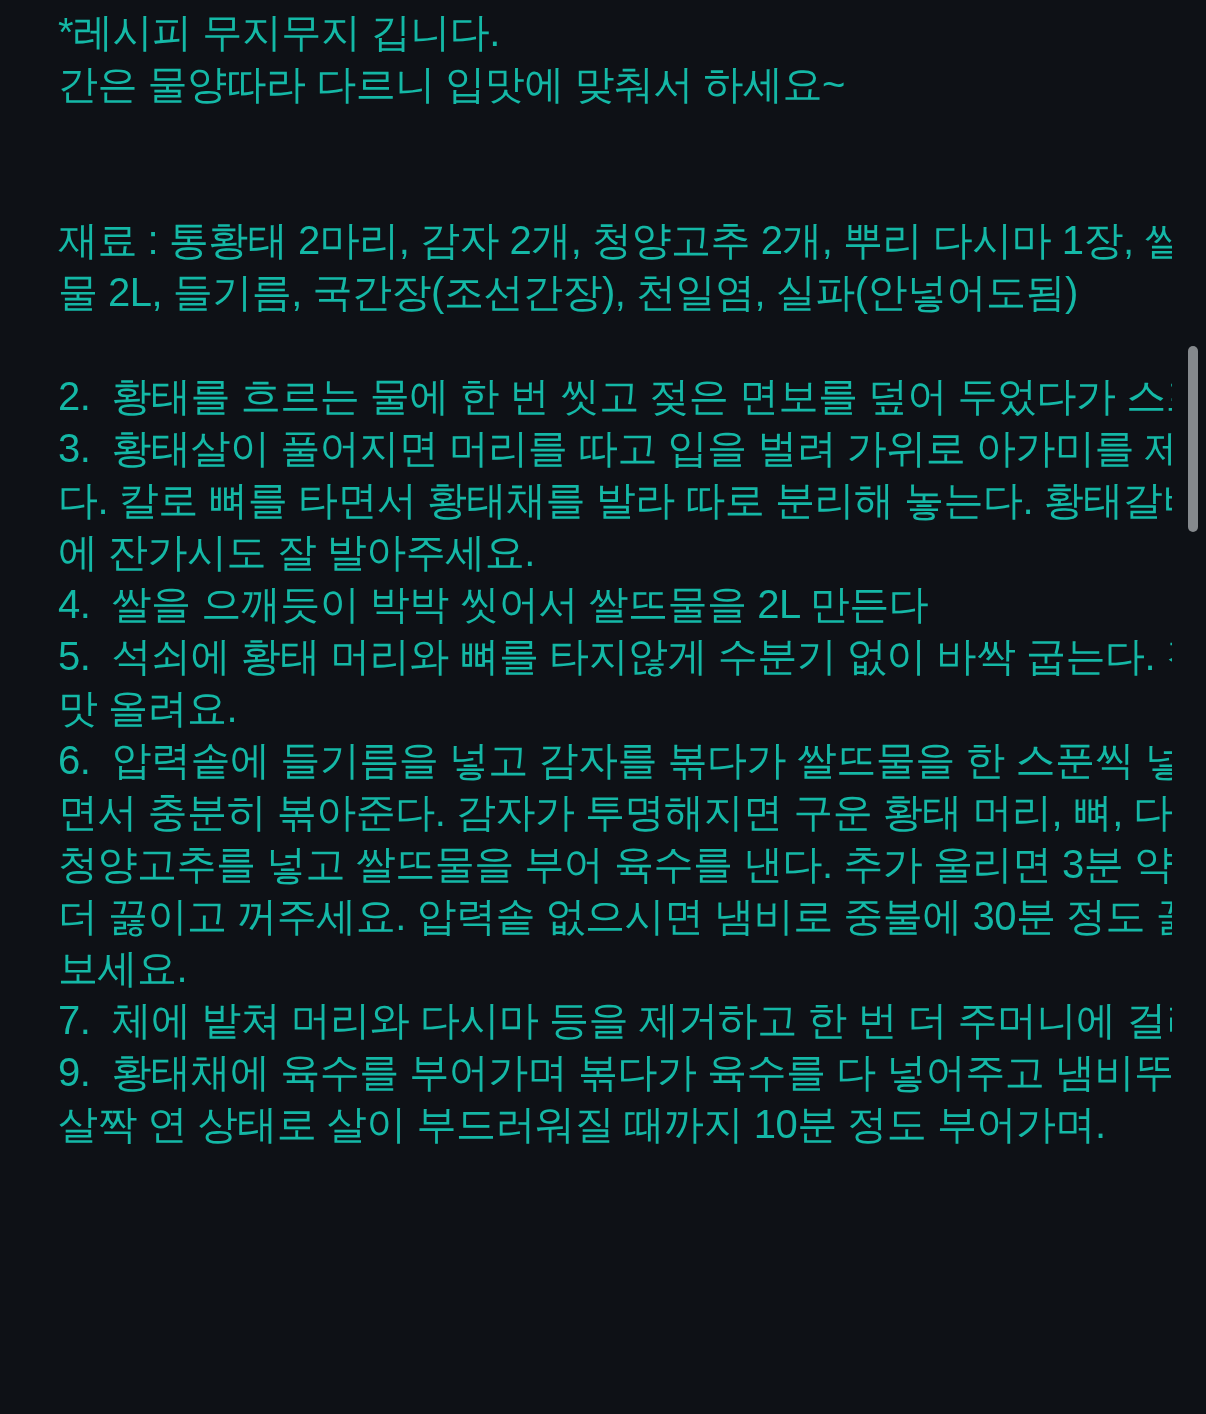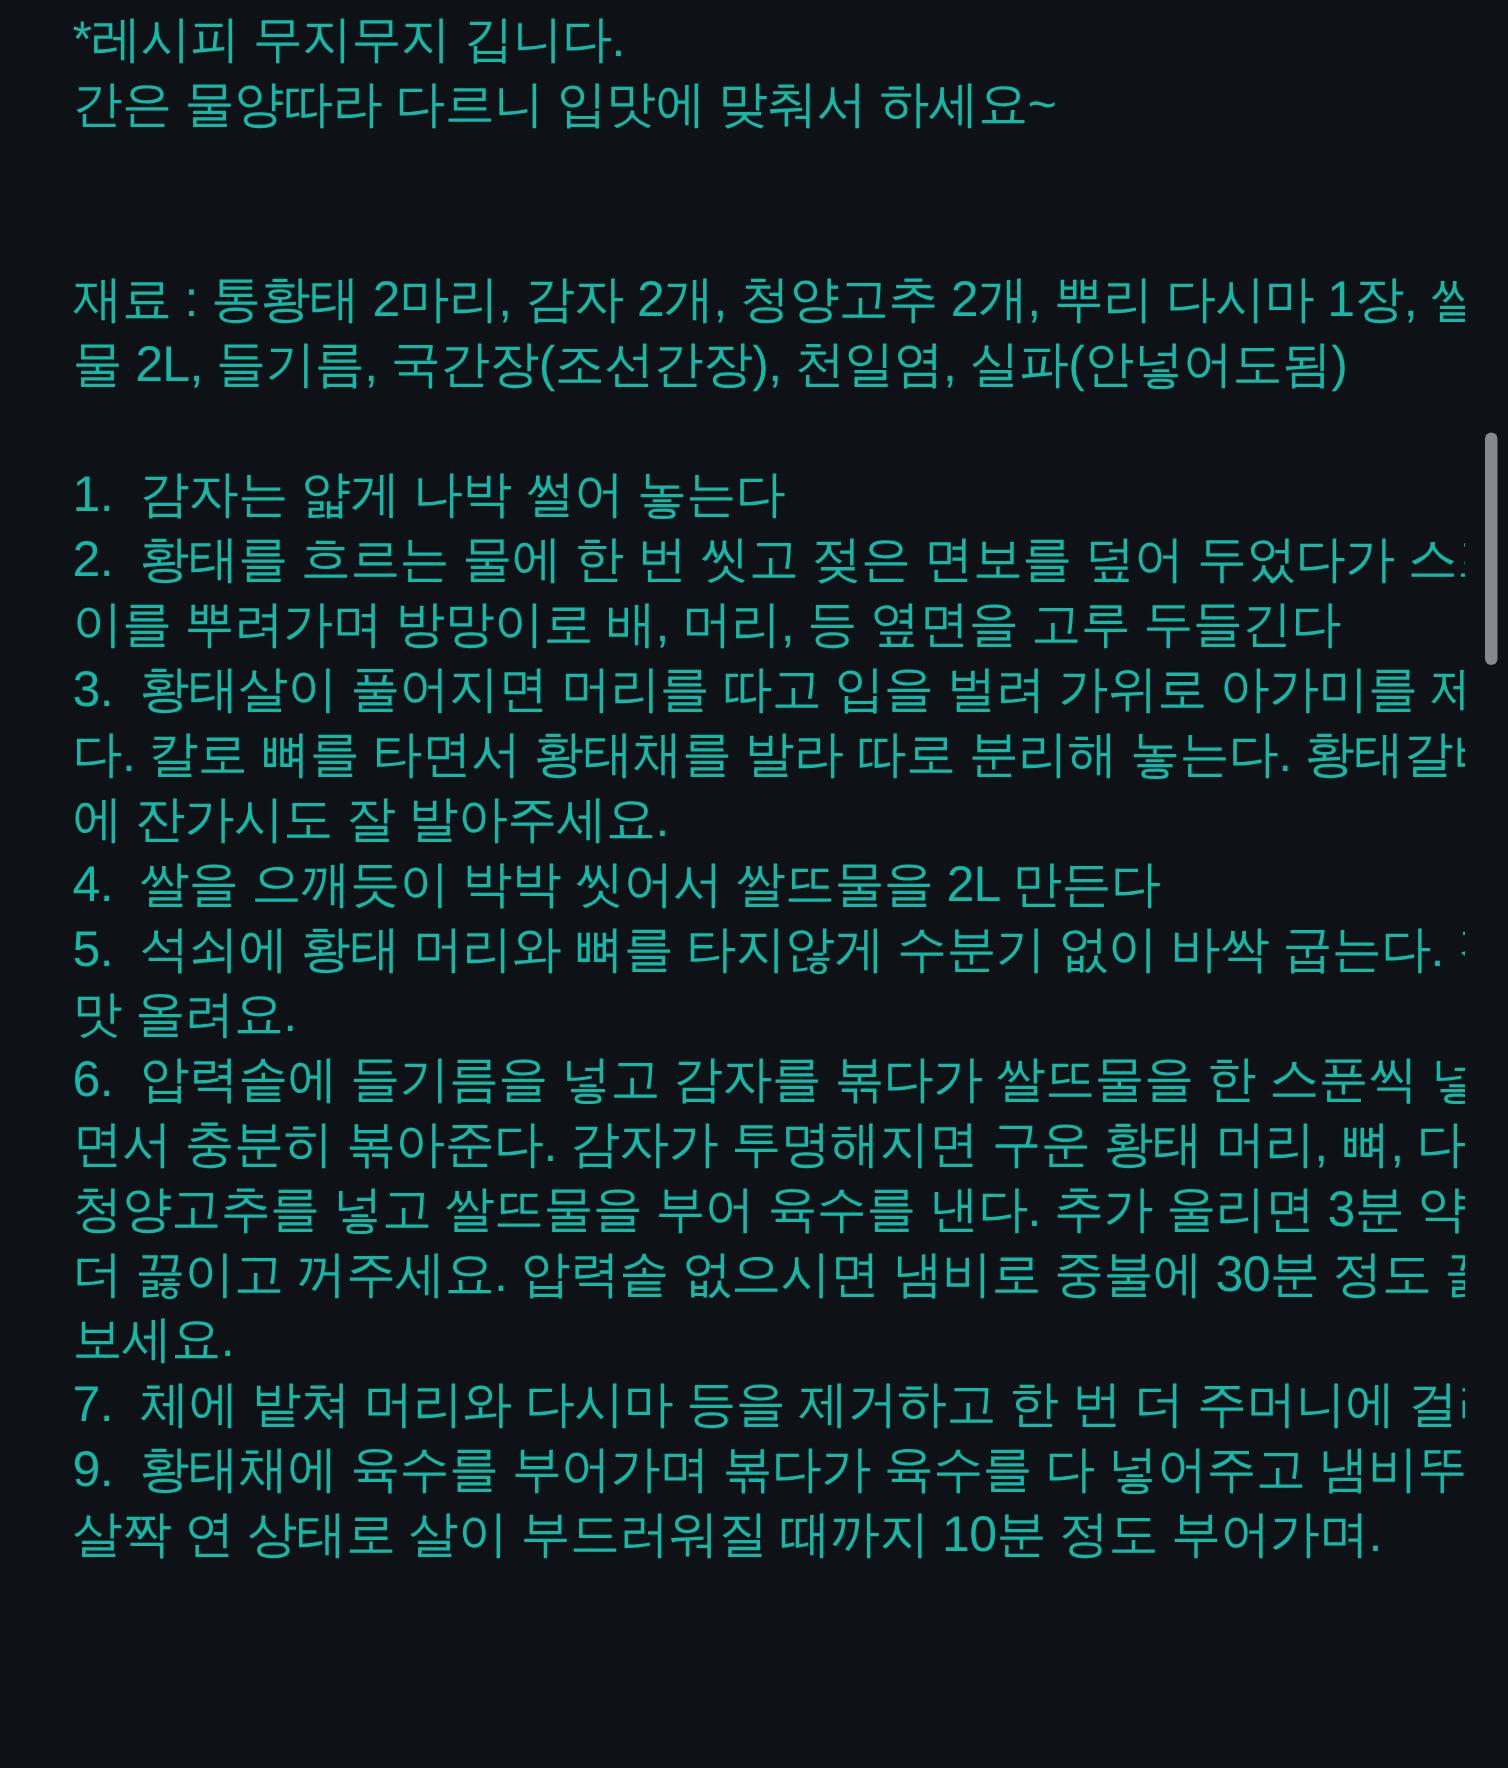--- a/index.html
+++ b/index.html
@@ -49,23 +49,21 @@
 
 <div class="page">
   <div class="text-block">
       <div class="line">*레시피 무지무지 깁니다.</div>
       <div class="line">간은 물양따라 다르니 입맛에 맞춰서 하세요~</div>
       <div class="line">&nbsp;</div>
       <div class="line">&nbsp;</div>
       <div class="line">재료 : 통황태 2마리, 감자 2개, 청양고추 2개, 뿌리 다시마 1장, 쌀뜨</div>
       <div class="line">물 2L, 들기름, 국간장(조선간장), 천일염, 실파(안넣어도됨)</div>
       <div class="line">&nbsp;</div>
-      <div class="line">1.  감자는 얇게 나박 썰어 놓는다</div>
       <div class="line">2.  황태를 흐르는 물에 한 번 씻고 젖은 면보를 덮어 두었다가 스프레</div>
-      <div class="line">이를 뿌려가며 방망이로 배, 머리, 등 옆면을 고루 두들긴다</div>
       <div class="line">3.  황태살이 풀어지면 머리를 따고 입을 벌려 가위로 아가미를 제거한</div>
       <div class="line">다. 칼로 뼈를 타면서 황태채를 발라 따로 분리해 놓는다. 황태갈비쪽</div>
       <div class="line">에 잔가시도 잘 발아주세요.</div>
       <div class="line">4.  쌀을 으깨듯이 박박 씻어서 쌀뜨물을 2L 만든다</div>
       <div class="line">5.  석쇠에 황태 머리와 뼈를 타지않게 수분기 없이 바싹 굽는다. 감칠</div>
       <div class="line">맛 올려요.</div>
       <div class="line">6.  압력솥에 들기름을 넣고 감자를 볶다가 쌀뜨물을 한 스푼씩 넣어가</div>
       <div class="line">면서 충분히 볶아준다. 감자가 투명해지면 구운 황태 머리, 뼈, 다시마,</div>
       <div class="line">청양고추를 넣고 쌀뜨물을 부어 육수를 낸다. 추가 울리면 3분 약불에</div>
       <div class="line">더 끓이고 꺼주세요. 압력솥 없으시면 냄비로 중불에 30분 정도 끓여</div>

